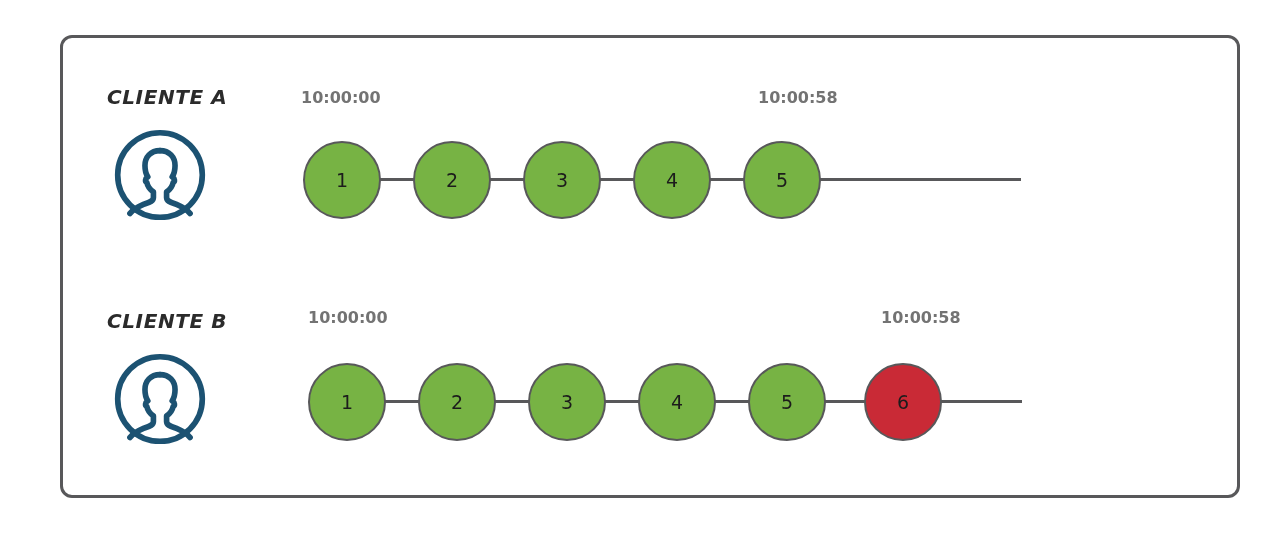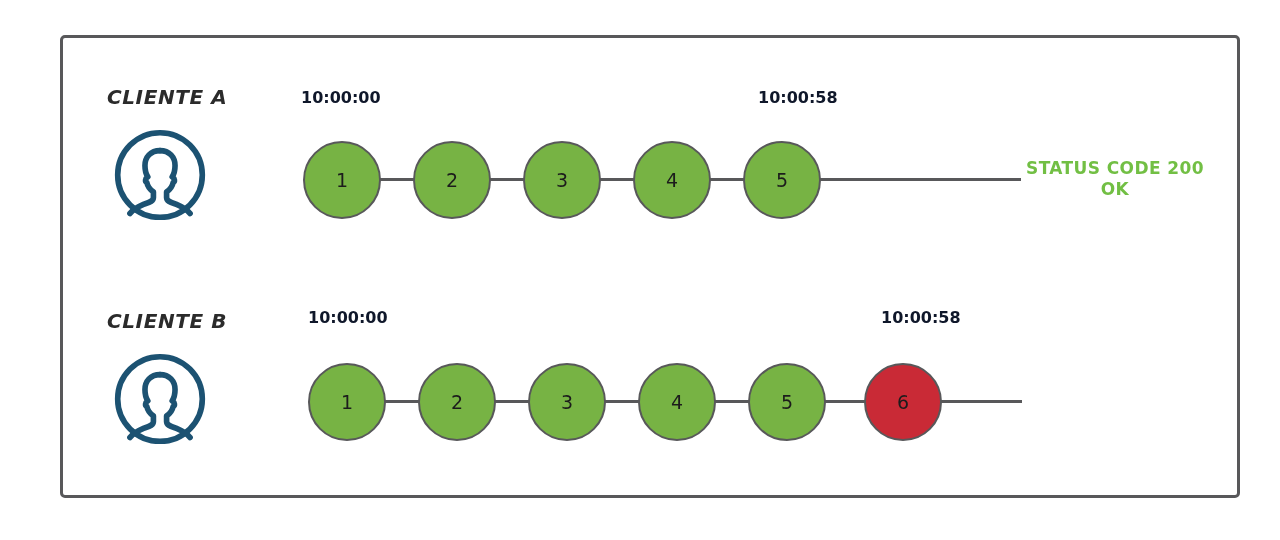--- a/index.html
+++ b/index.html
@@ -17,21 +17,21 @@
 
   
   #diagram-frame {
     position: absolute;
     left: 60px;
     top: 35px;
     width: 1180px;
     height: 463px;
     box-sizing: border-box;
     border: 3px solid #58585a;
-    border-radius: 5px;
+    border-radius: 12px;
     background: #ffffff;
   }
 
   
   .abs { position: absolute; }
 
   
   .client-label {
     font-family: "DejaVu Sans", sans-serif;
     font-size: 20px;
@@ -43,21 +43,21 @@
   }
 
   
   .avatar-icon { display: block; }
 
   
   .timestamp {
     font-family: "DejaVu Sans", sans-serif;
     font-size: 16px;
     font-weight: 700;
-    color: #0f172a;
+    color: #737373;
     white-space: nowrap;
   }
 
   
   .chain { position: absolute; }
 
   .node {
     position: absolute;
     width: 78px;
     height: 78px;
@@ -140,24 +140,20 @@
       <div class="connector" style="left:406px; top:37px; width:36px;"></div>
       <div class="connector" style="left:514px; top:37px; width:204px;"></div>
 
       <div class="node ok" style="left:0px;   top:0px;">1</div>
       <div class="node ok" style="left:110px; top:0px;">2</div>
       <div class="node ok" style="left:220px; top:0px;">3</div>
       <div class="node ok" style="left:330px; top:0px;">4</div>
       <div class="node ok" style="left:440px; top:0px;">5</div>
     </div>
 
-    <div class="status ok abs" style="left:963px; top:120px;">
-      <span class="line1">STATUS CODE 200</span>
-      <span class="line1">OK</span>
-    </div>
   </div>
 
   <div class="abs" style="left:0; top:232px; width:100%; height:231px;">
 
     <div class="client-label abs" style="left:44px; top:39px;">CLIENTE B</div>
 
     <div class="abs" style="left:50px; top:82px;">
       <svg class="avatar-icon" width="94" height="94" viewBox="0 0 100 100">
         <circle cx="50" cy="50" r="45" fill="none" stroke="#1c5272" stroke-width="6"></circle>
         <g fill="none" stroke="#1c5272" stroke-width="6" stroke-linejoin="round" stroke-linecap="round">

